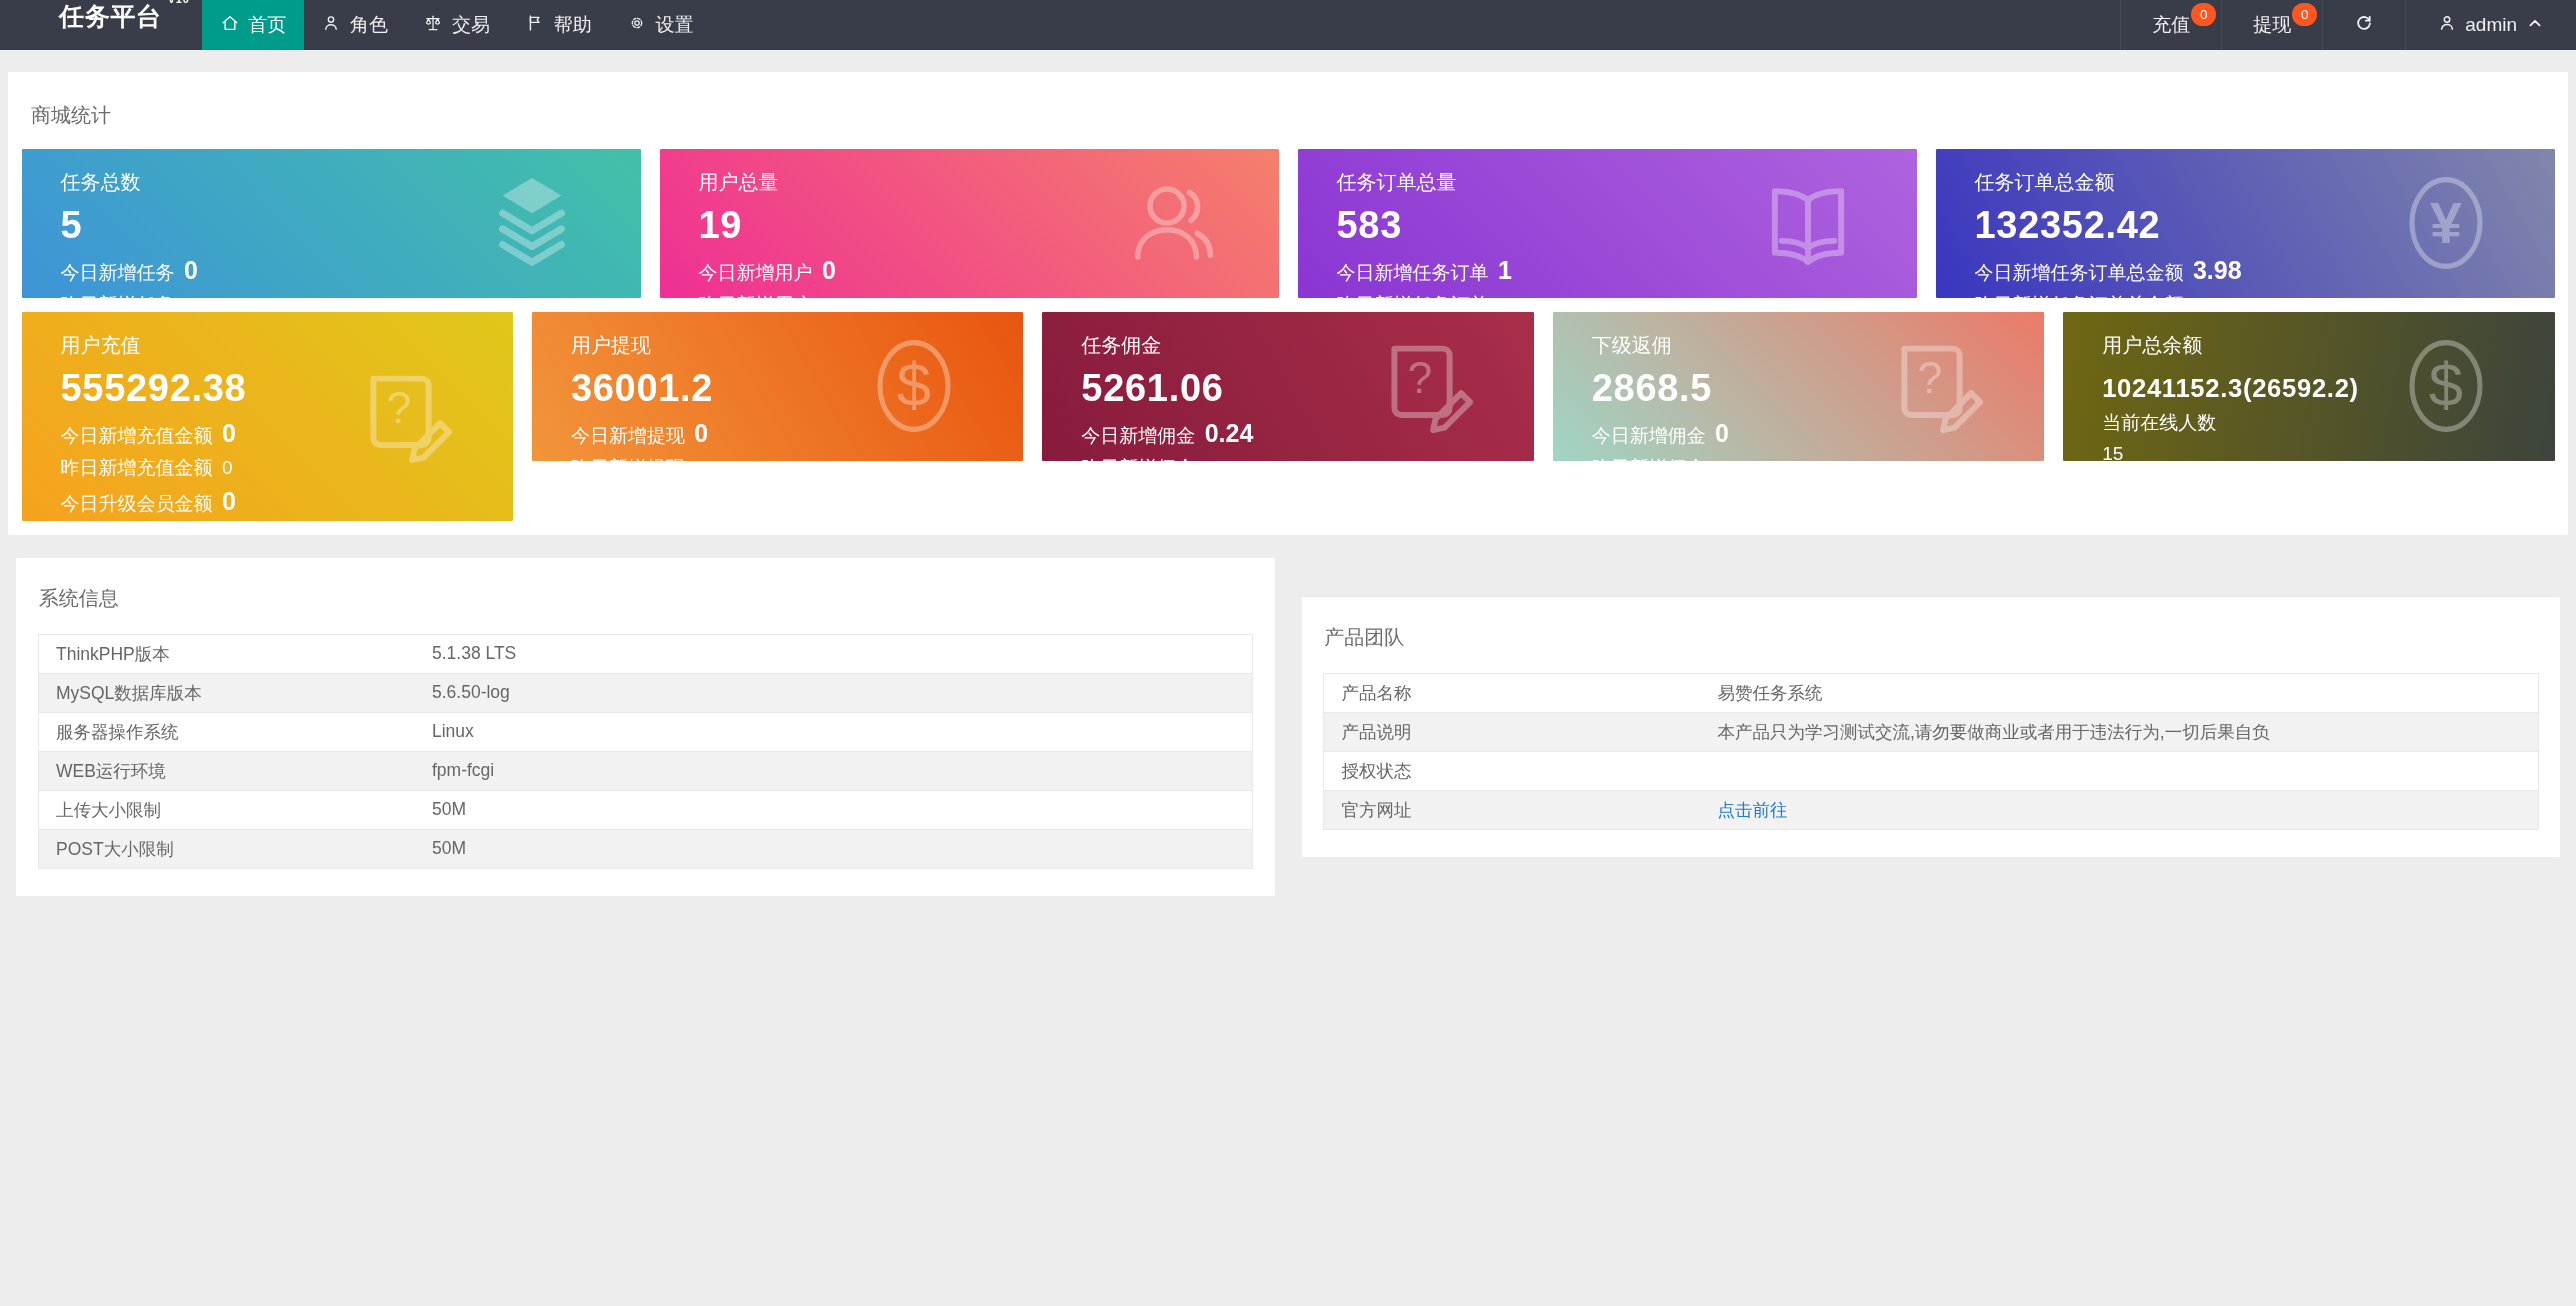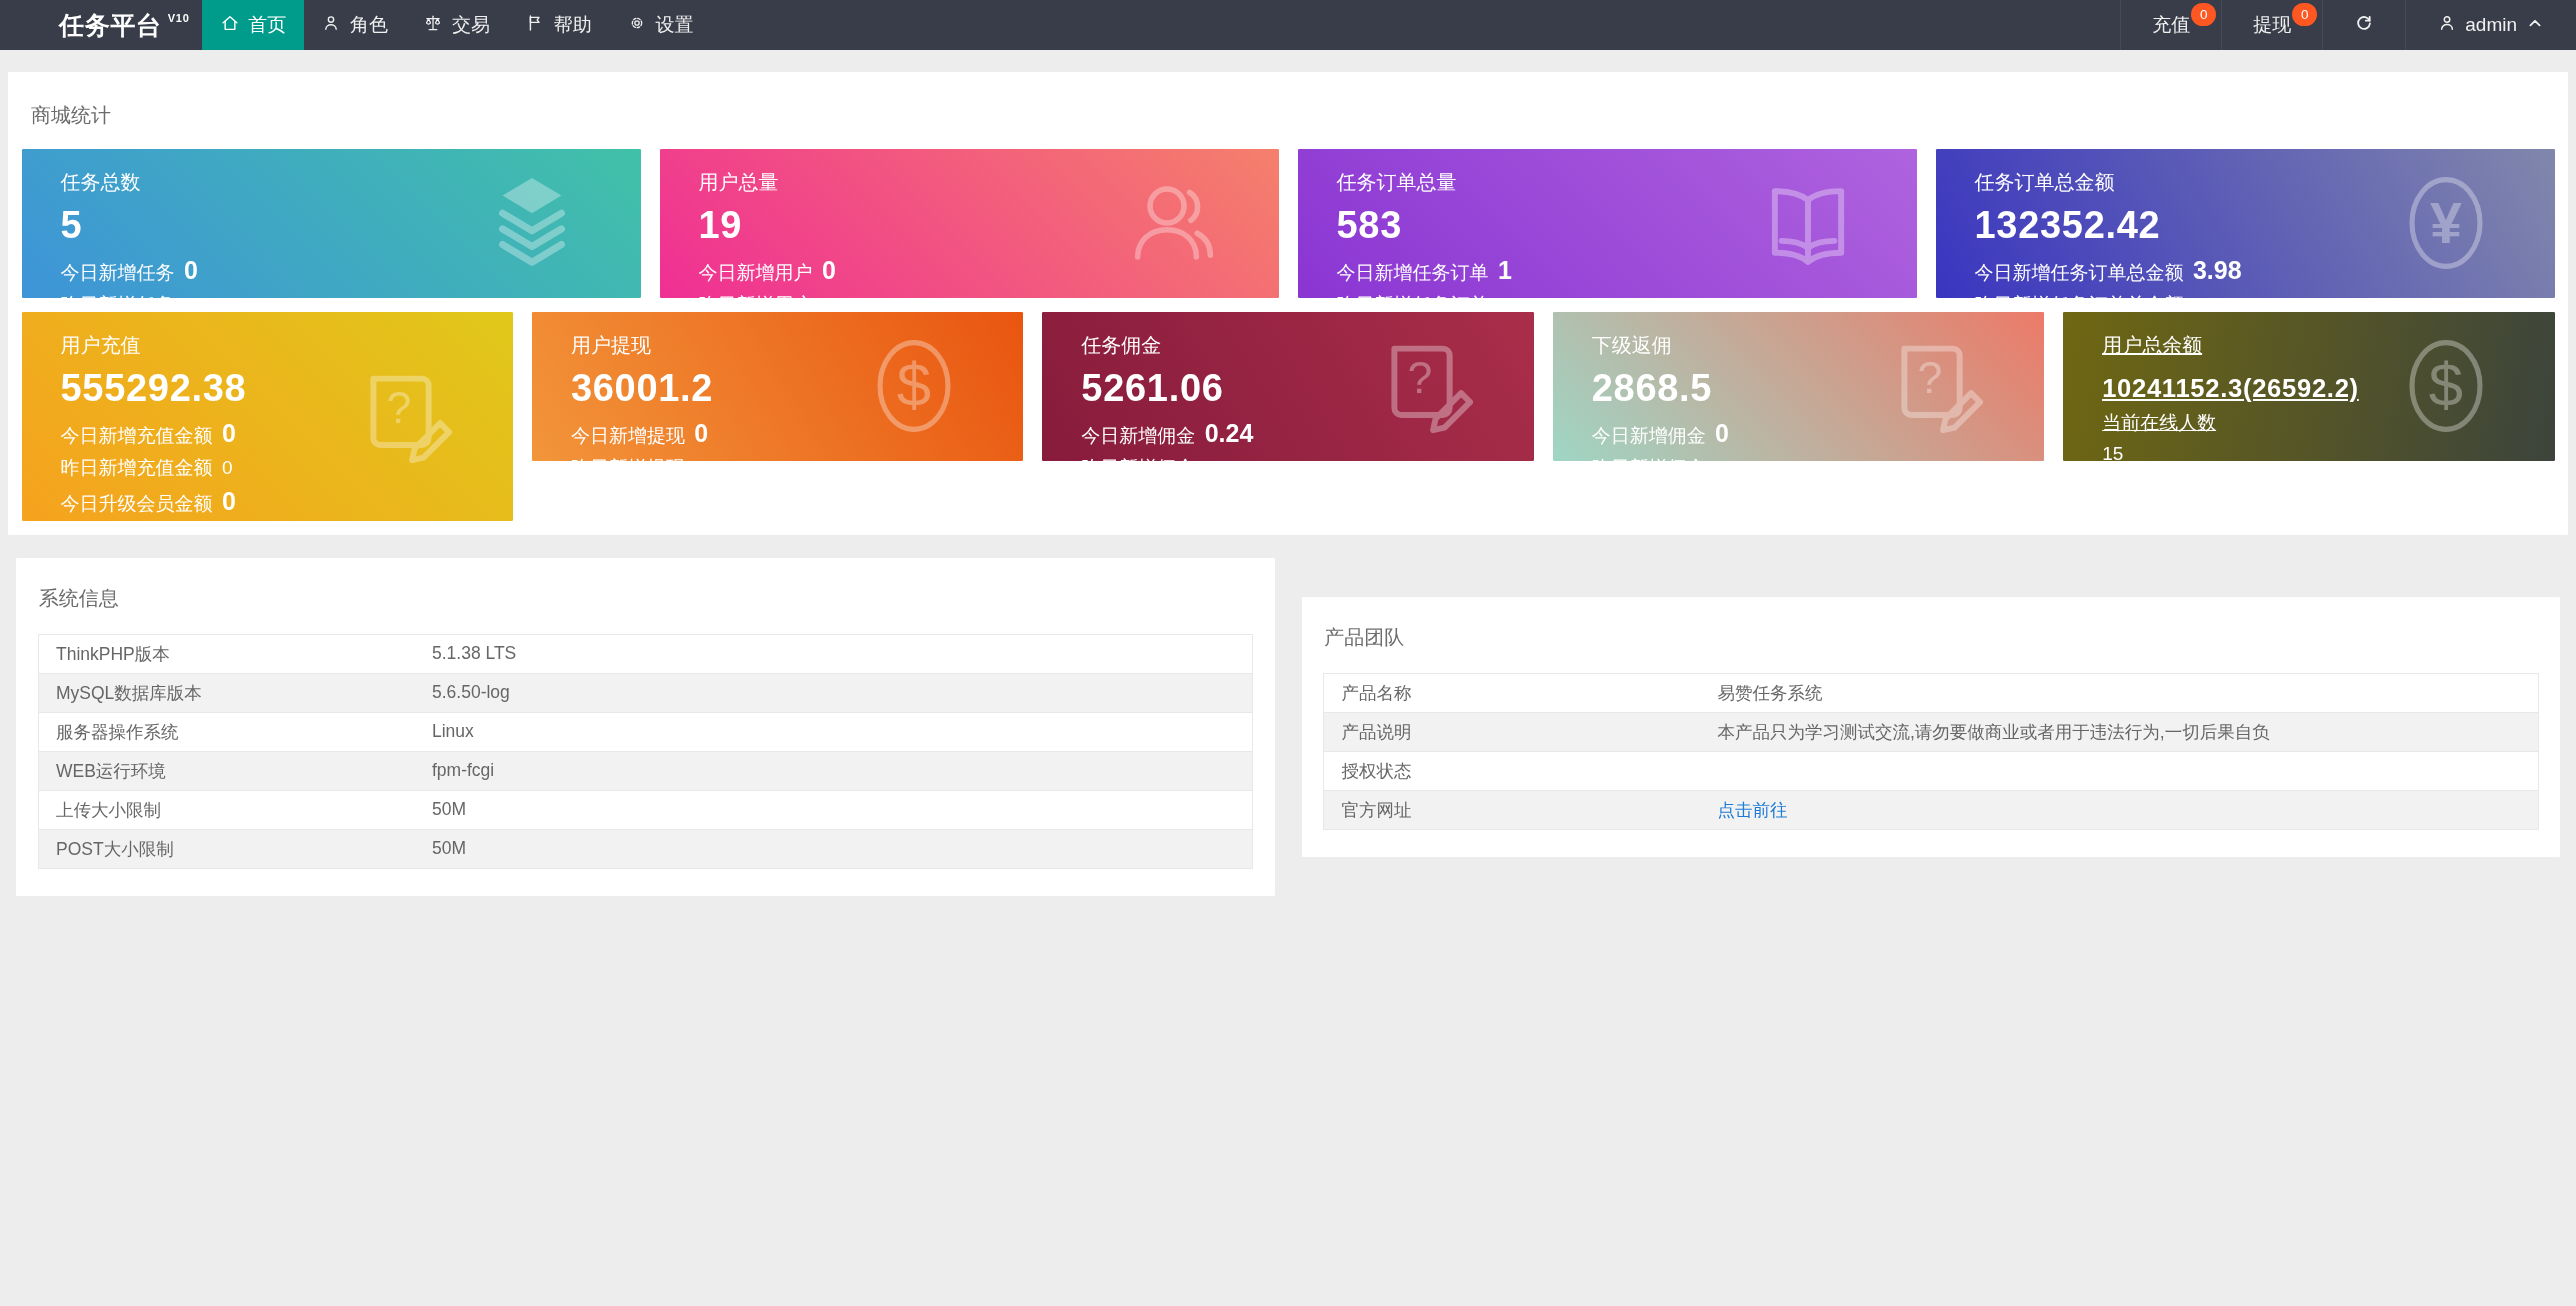--- a/index.html
+++ b/index.html
@@ -3,21 +3,21 @@
 <meta charset="utf-8">
 <style>
   html,body{margin:0;padding:0}
   body{
     width:2576px;height:1307px;overflow:hidden;
     background:#ededed;color:#666;
     font-family:"Liberation Sans","DejaVu Sans",sans-serif;
   }
   
   .navbar{height:50px;background:#393D49;display:flex;align-items:stretch}
-  .brand{min-width:202px;box-sizing:border-box;display:flex;align-items:center;
+  .brand{min-width:202px;box-sizing:border-box;display:flex;
     padding-left:59px;color:#fff;font-size:25px;font-weight:bold;letter-spacing:0.7px}
   .brand .ver{font-size:11px;font-weight:600;margin-left:6px;transform:translateY(-7.4px)}
   .nav-menu{display:flex;align-items:stretch}
   .nav-item{display:flex;align-items:center;gap:8.8px;padding:0 17.5px;
     color:#f0f0f0;font-size:19px;cursor:pointer;white-space:nowrap}
   .nav-item.active{background:#009C8B;color:#fff}
   .nav-item svg{width:20px;height:20px}
   .nav-right{margin-left:auto;display:flex;align-items:stretch}
   .nr-item{position:relative;display:flex;align-items:center;gap:8px;
     padding:0 31px;color:#f0f0f0;font-size:19px;cursor:pointer;
@@ -276,21 +276,21 @@
         <div class="card-line">
           <span>昨日新增佣金</span>
           <span class="">0</span>
         </div>
         <span class="card-icon"><svg viewBox="0 0 24 24" fill="none" stroke="currentColor" stroke-linecap="round" stroke-linejoin="round" stroke-width="1.4">
             <path d="M4.8 3.2h11.4a1.6 1.6 0 0 1 1.6 1.6v12.4a1.6 1.6 0 0 1-1.6 1.6H6.4a1.6 1.6 0 0 1-1.6-1.6Z"></path>
             <text x="10.8" y="13.6" text-anchor="middle" font-size="10.5" fill="currentColor" stroke="none">?</text>
             <path d="M13.9 22.4l.6-2.7 6-6 2.1 2.1-6 6z"></path>
           </svg></span>
       </div>
-      <div class="stat-card" style="background: linear-gradient(100deg, rgb(111, 103, 18), rgb(60, 68, 60)); text-decoration: underline;">
+      <div class="stat-card" style="background: linear-gradient(100deg, rgb(111, 103, 18), rgb(60, 68, 60));">
         <div class="card-title">用户总余额</div>
         <div class="card-value small">10241152.3(26592.2)</div>
         <div class="card-line">
           <span>当前在线人数</span>
         </div>
         <div class="card-line">
           <span>15</span>
         </div>
         <span class="card-icon"><svg viewBox="0 0 24 24" fill="none" stroke="currentColor" stroke-linecap="round" stroke-linejoin="round" stroke-width="1.2">
             <ellipse cx="12" cy="12" rx="8" ry="10.2"></ellipse>

